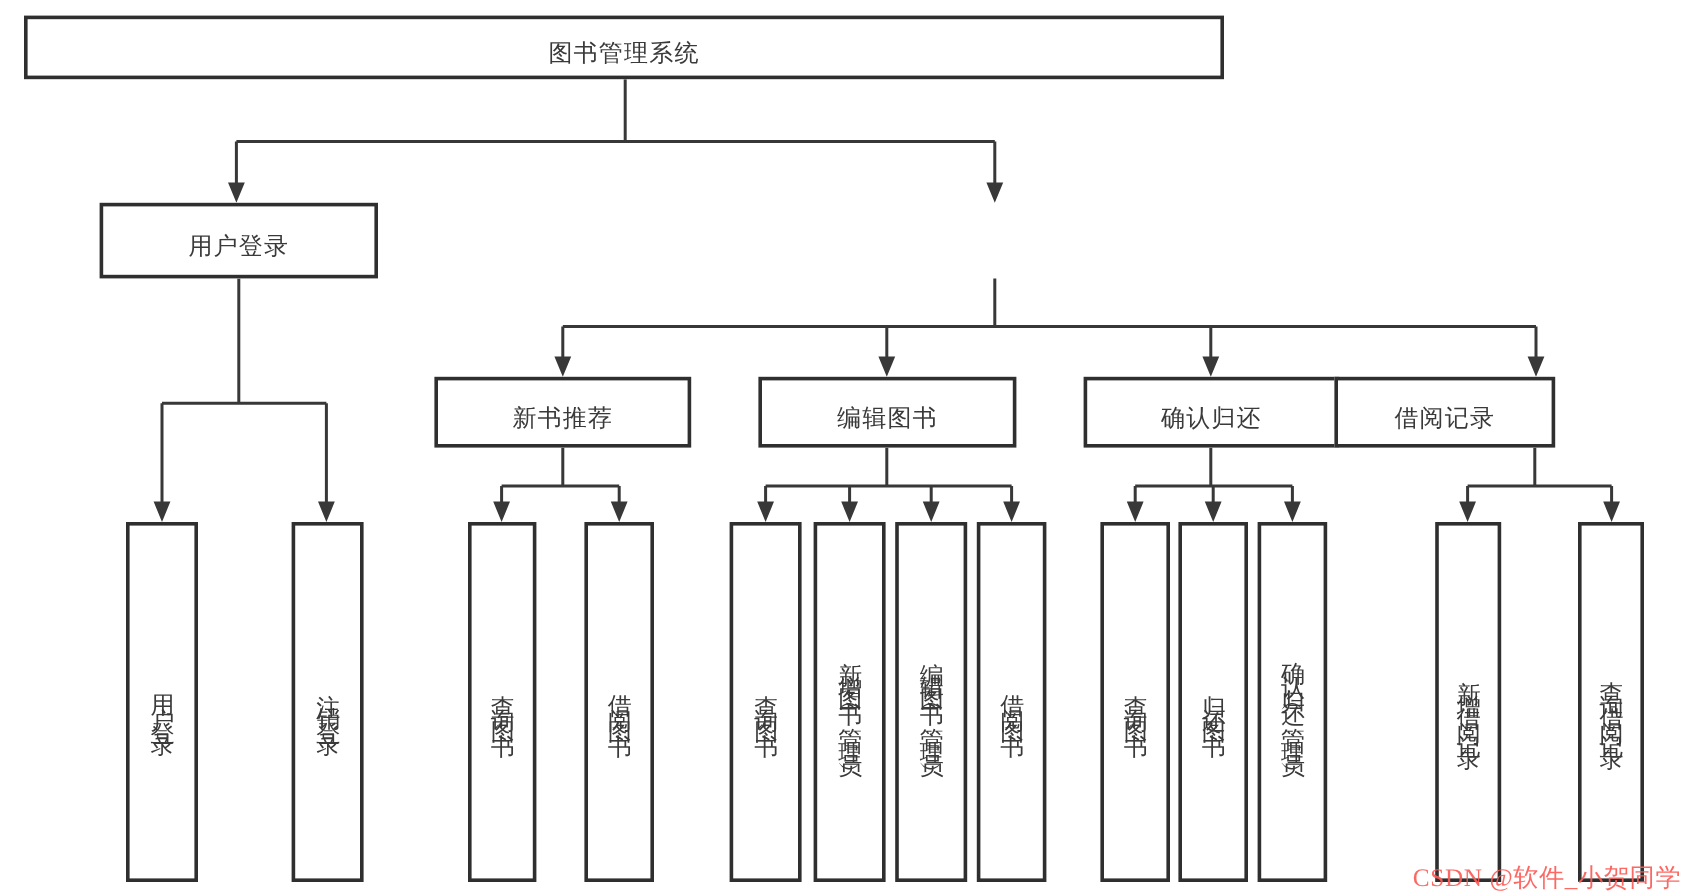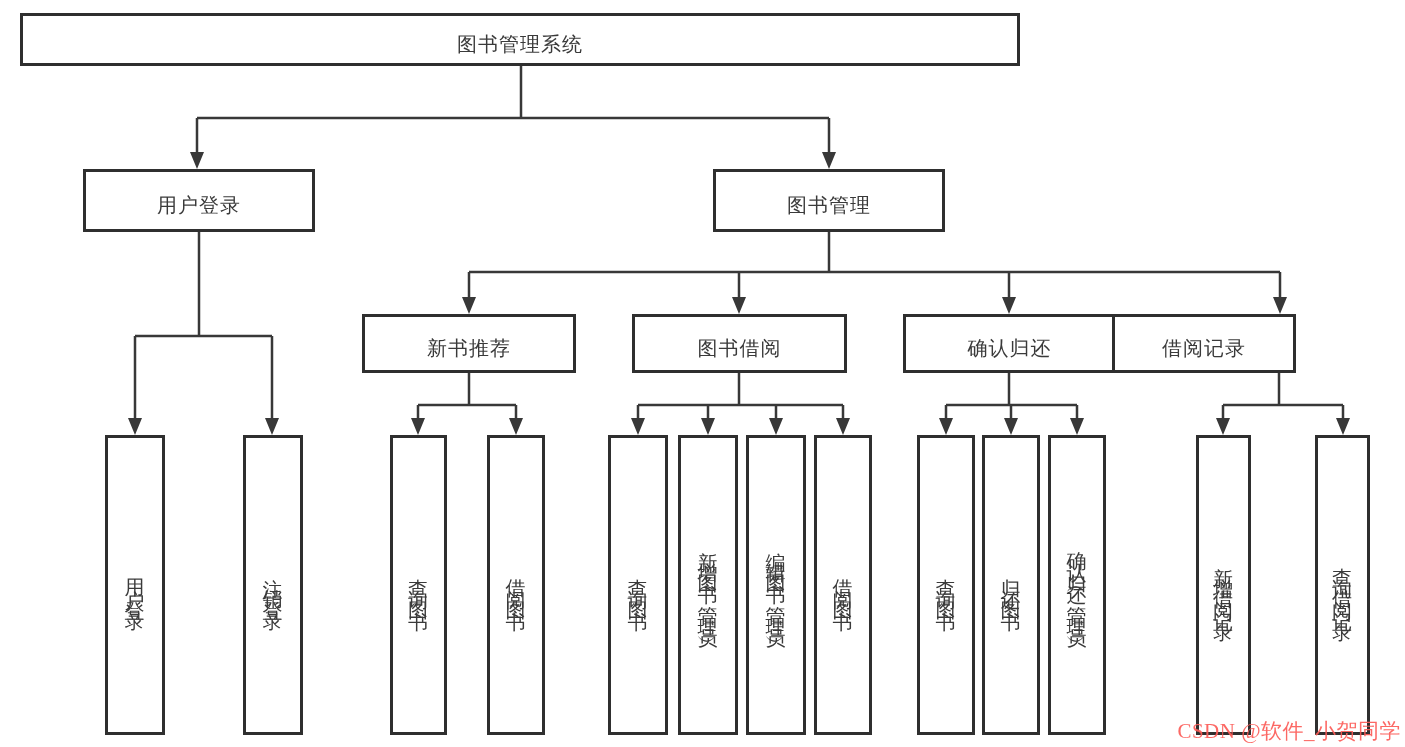--- a/index.html
+++ b/index.html
@@ -85,29 +85,26 @@
          M1223 435 L1216 418 L1230 418 Z  M1343 435 L1336 418 L1350 418 Z"></path>
   </svg>
 
   <div class="box" style="left:20px; top:13px; width:1000px; height:53px;">
     <span class="hlabel">图书管理系统</span>
   </div>
 
   <div class="box" style="left:83px; top:169px; width:232px; height:63px;">
     <span class="hlabel">用户登录</span>
   </div>
-  <div class="box" style="left:713px; top:169px; width:232px; height:63px;">
-    <span class="hlabel">图书管理</span>
-  </div>
 
   <div class="box" style="left:362px; top:314px; width:214px; height:59px;">
     <span class="hlabel">新书推荐</span>
   </div>
   <div class="box" style="left:632px; top:314px; width:215px; height:59px;">
-    <span class="hlabel">图书借阅</span>
+    <span class="hlabel">编辑图书</span>
   </div>
   <div class="box" style="left:903px; top:314px; width:213px; height:59px;">
     <span class="hlabel">确认归还</span>
   </div>
   <div class="box" style="left:1112px; top:314px; width:184px; height:59px;">
     <span class="hlabel">借阅记录</span>
   </div>
 
   <div class="box" style="left:105px; top:435px; width:60px; height:300px;">
     <span class="vtext">用户登录</span>

